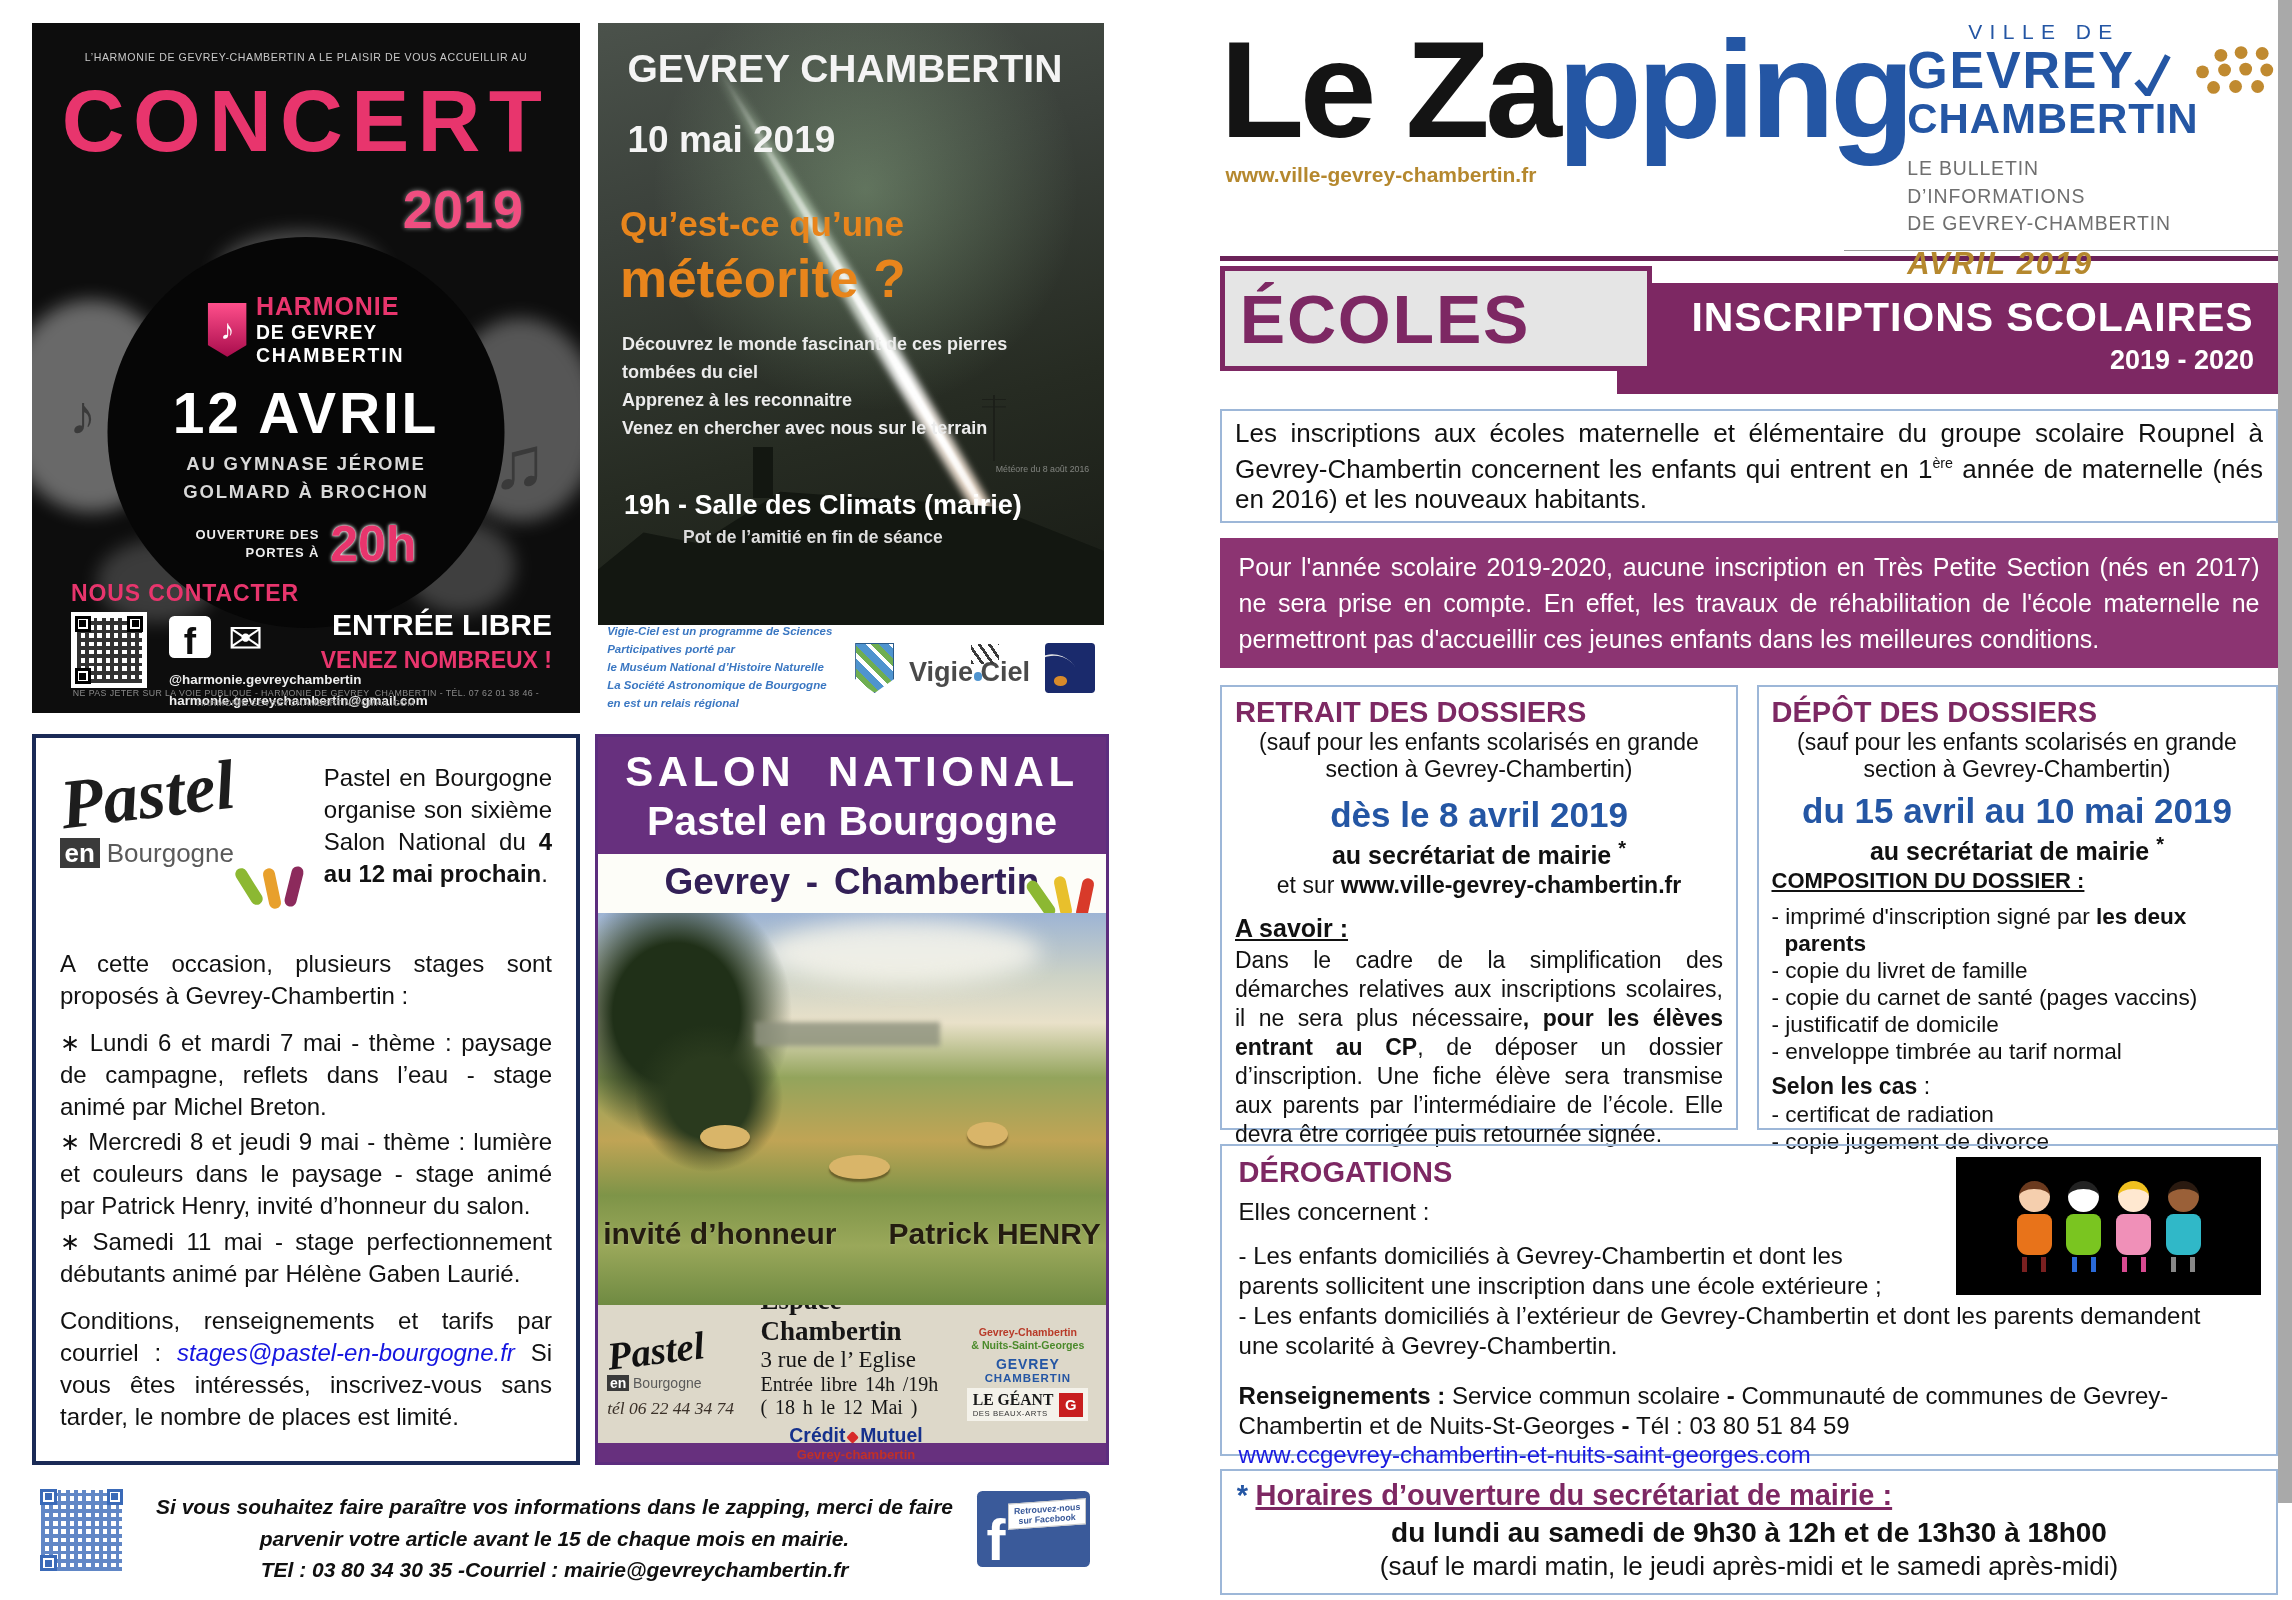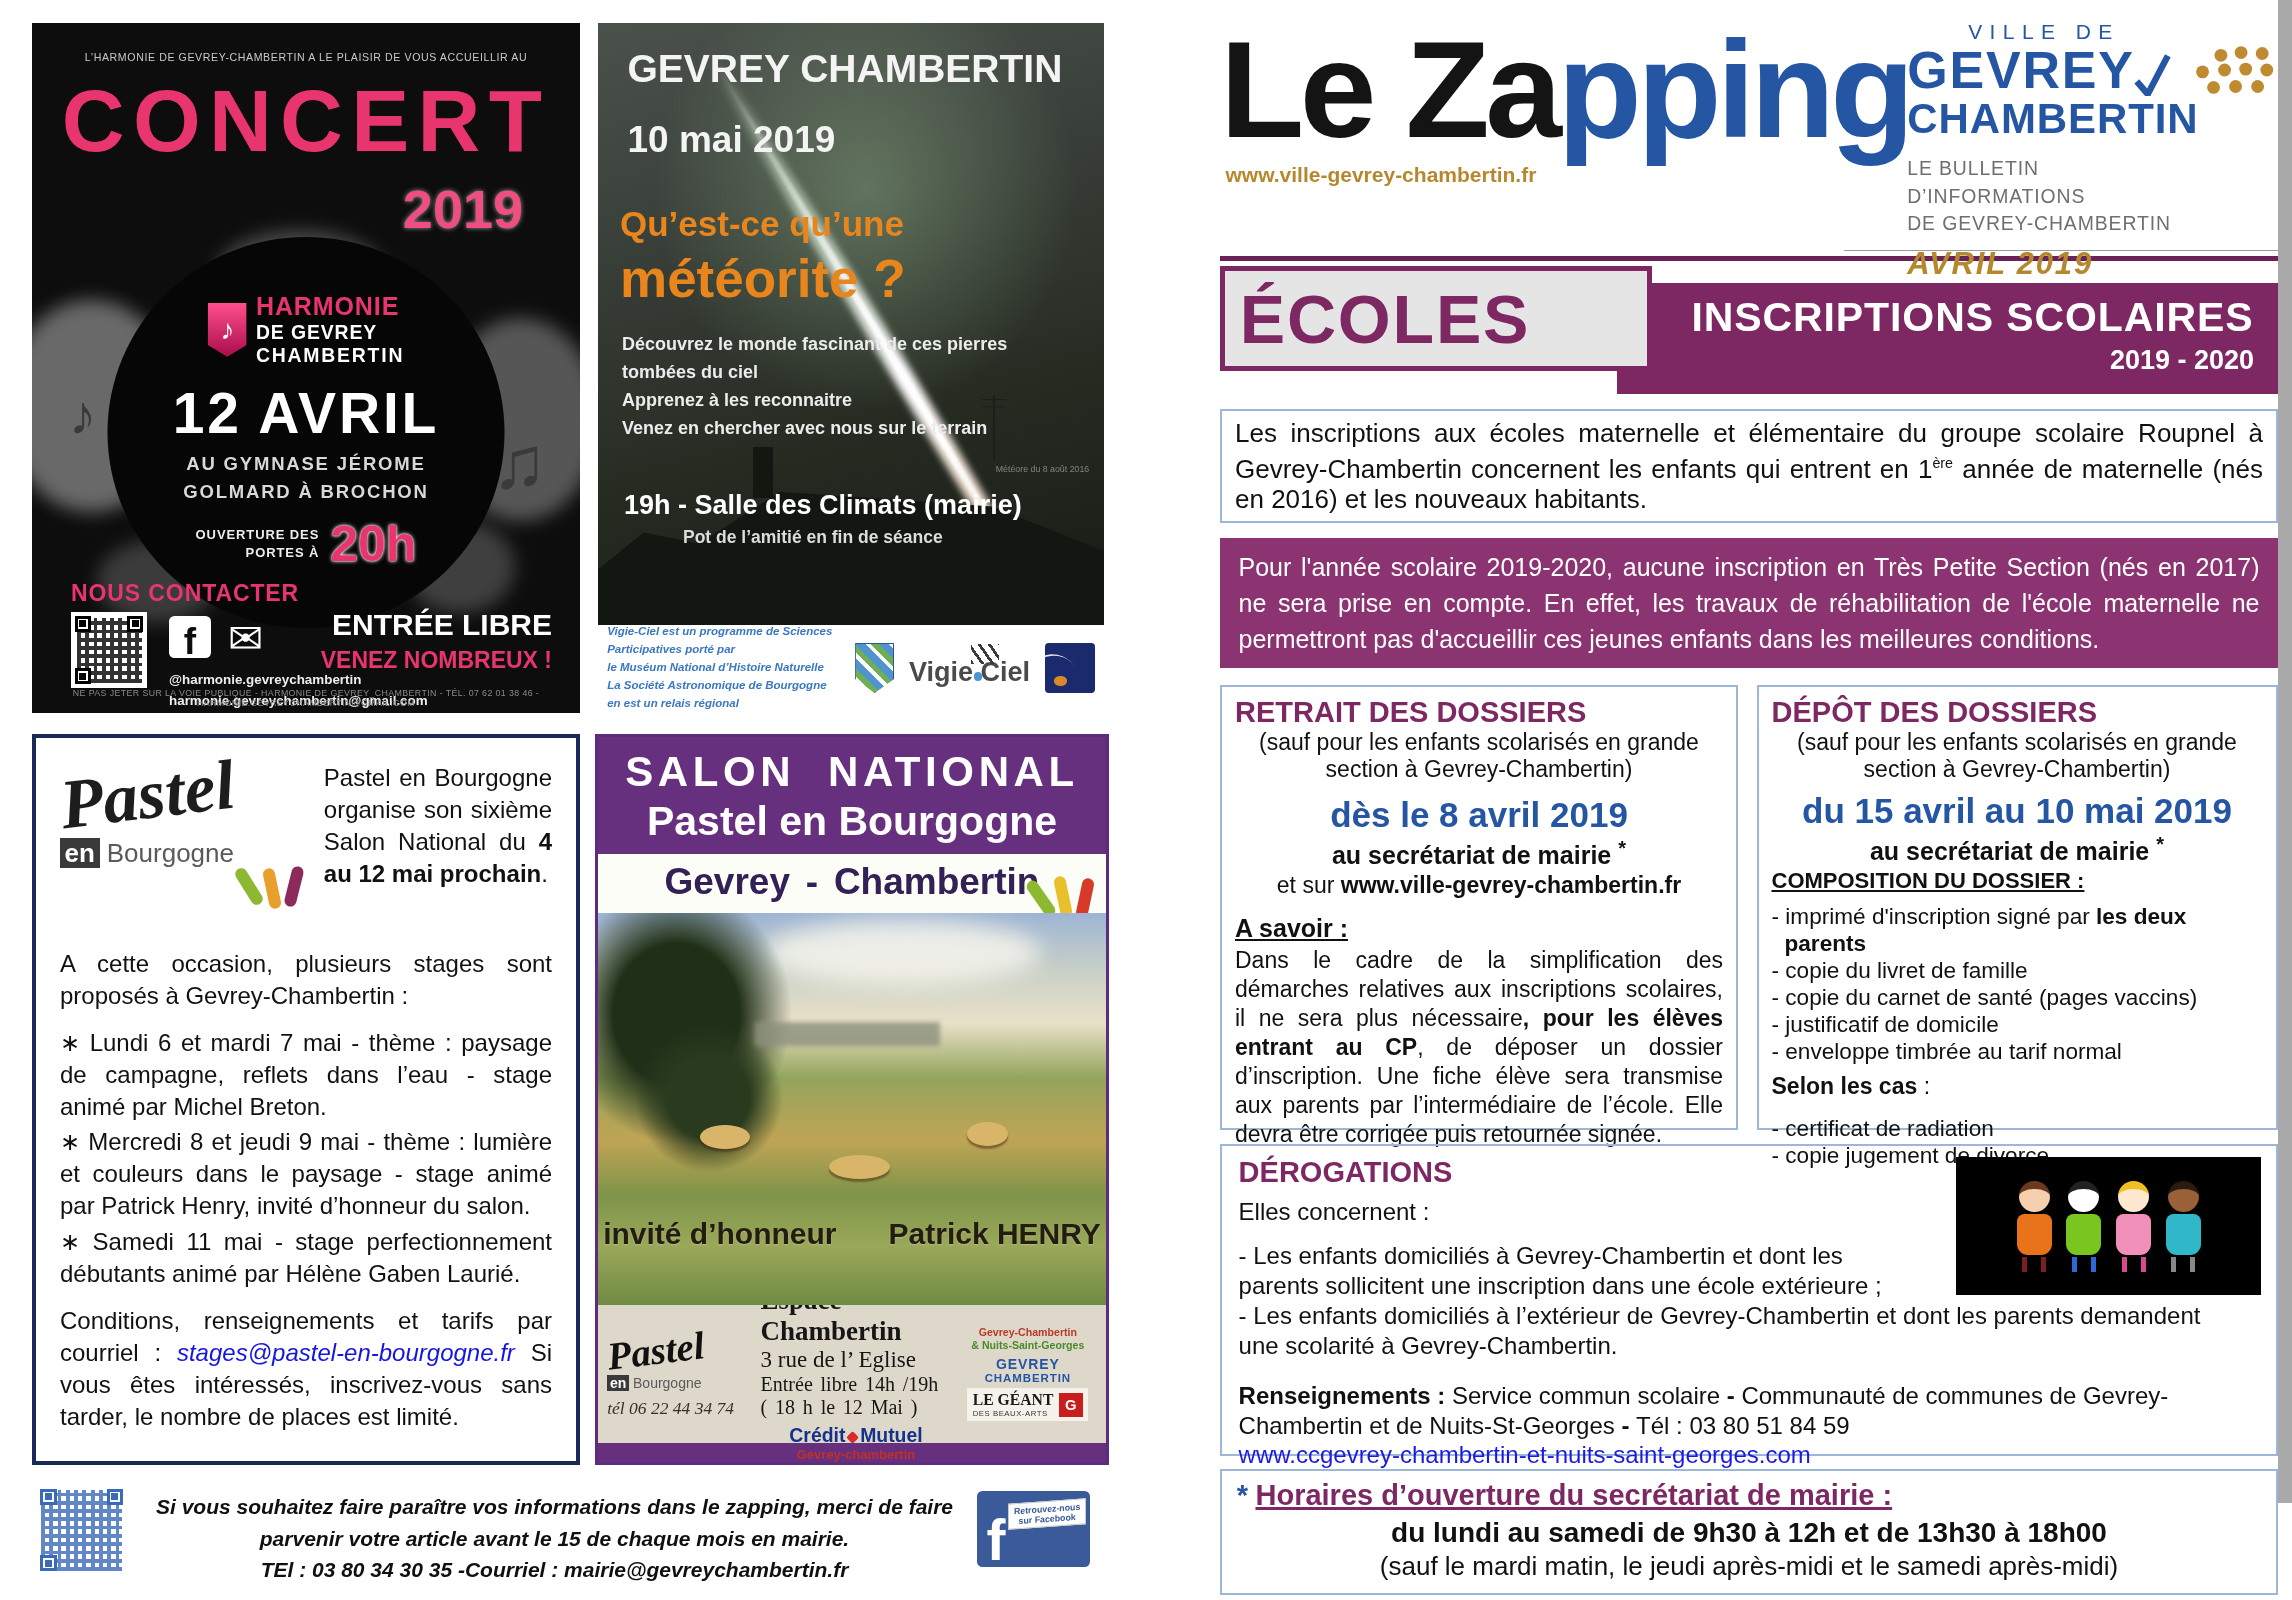--- a/index.html
+++ b/index.html
@@ -511,21 +511,21 @@
         <div class="ditems">
           <p><span>- imprimé d'inscription signé par </span><b>les deux parents</b></p>
           <p>- copie du livret de famille</p>
           <p>- copie du carnet de santé (pages vaccins)</p>
           <p>-  justificatif de domicile</p>
           <p>- enveloppe timbrée au tarif normal</p>
         </div>
         <div class="selon">
           <b>Selon les cas</b><span> :</span>
         </div>
-        <div class="ditems" style="margin-top:15px;">
+        <div class="ditems" style="margin-top:1px;">
           <p>- certificat de radiation</p>
           <p>- copie jugement de divorce</p>
         </div>
       </div>
     </div>
 
     <div class="derog">
       <div class="d-title">DÉROGATIONS</div>
       <div class="d-intro">Elles concernent :</div>
       <div class="d-p d-i1">- Les enfants domiciliés à Gevrey-Chambertin et dont les parents sollicitent une inscription dans une école extérieure ;</div>

